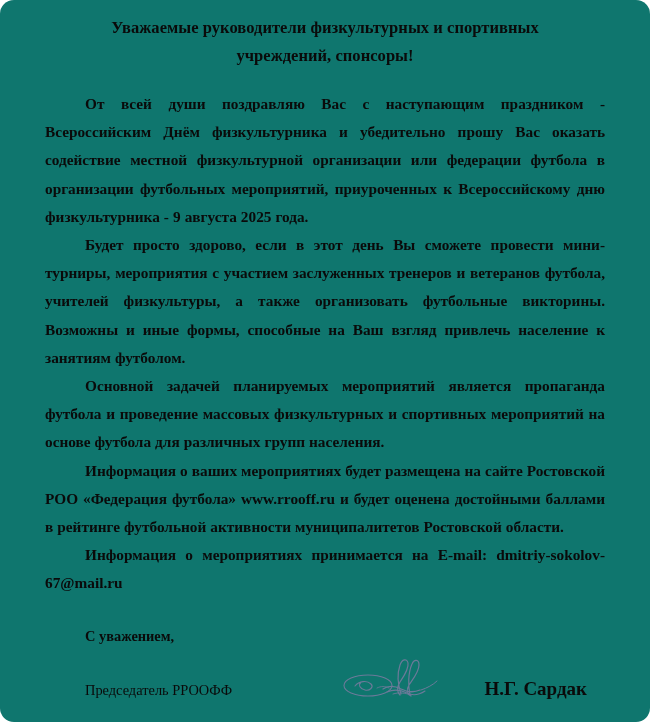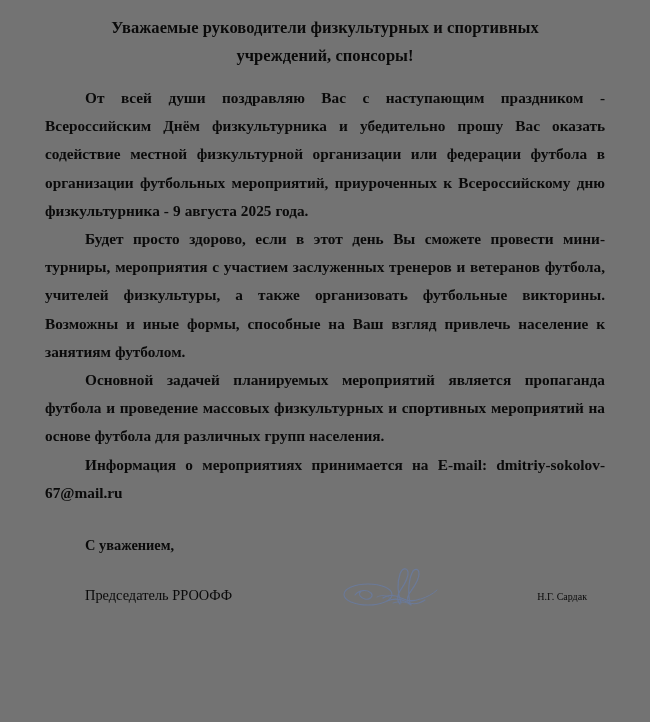--- a/index.html
+++ b/index.html
@@ -11,37 +11,38 @@
     width: 650px;
     height: 722px;
     overflow: hidden;
     font-family: "Liberation Serif", "DejaVu Serif", serif;
     color: #0a0a0a;
   }
   .page {
     position: relative;
     width: 650px;
     height: 722px;
-    background: #737373;
+    background: #0f766e;
     box-sizing: border-box;
     padding: 0 40px;
+    border-radius: 14px;
   }
   .doc-title {
     font-size: 16.5px;
     font-weight: bold;
     text-align: center;
     line-height: 28px;
     margin: 0;
     padding-top: 14px;
     padding-left: 22px;
     padding-right: 22px;
     letter-spacing: 0.05px;
   }
   .body-block {
-    margin-top: 14px;
+    margin-top: 20px;
     padding-left: 5px;
     padding-right: 5px;
   }
   p.para {
     font-size: 15.3px;
     font-weight: bold;
     line-height: 28.2px;
     text-align: justify;
     text-align-last: left;
     text-indent: 40px;
@@ -70,22 +71,22 @@
     justify-content: space-between;
     padding-left: 40px;
     padding-right: 10px;
   }
   .sign-title {
     font-size: 14.4px;
     font-weight: normal;
     white-space: nowrap;
   }
   .sign-name {
-    font-size: 10px;
-    font-weight: normal;
+    font-size: 19px;
+    font-weight: bold;
     white-space: nowrap;
     padding-right: 8px;
   }
   .signature-mark {
     position: absolute;
     left: 292px;
     top: -26px;
     width: 118px;
     height: 52px;
     pointer-events: none;
@@ -103,20 +104,21 @@
 
   <h1 class="doc-title">
     <span>Уважаемые руководители физкультурных и спортивных</span>
     <span>учреждений, спонсоры!</span>
   </h1>
 
   <div class="body-block">
     <p class="para">От всей души поздравляю Вас с наступающим праздником - Всероссийским Днём физкультурника и убедительно прошу Вас оказать содействие местной физкультурной организации или федерации футбола в организации футбольных мероприятий, приуроченных к Всероссийскому дню физкультурника - 9 августа 2025 года.</p>
     <p class="para">Будет просто здорово, если в этот день Вы сможете провести мини-турниры, мероприятия с участием заслуженных тренеров и ветеранов футбола, учителей физкультуры, а также организовать футбольные викторины. Возможны и иные формы, способные на Ваш взгляд привлечь население к занятиям футболом.</p>
     <p class="para">Основной задачей планируемых мероприятий является пропаганда футбола и проведение массовых физкультурных и спортивных мероприятий на основе футбола для различных групп населения.</p>
+    <p class="para">Информация о ваших мероприятиях будет размещена на сайте Ростовской РОО «Федерация футбола» www.rrooff.ru и будет оценена достойными баллами в рейтинге футбольной активности муниципалитетов Ростовской области.</p>
     <p class="para">Информация о мероприятиях принимается на E-mail: dmitriy-sokolov-67@mail.ru</p>
   </div>
 
   <div class="sign-block">
     <p class="regards">С уважением,</p>
 
     <div class="sign-row">
       <span class="sign-title">Председатель РРООФФ</span>
 
       <span class="signature-mark">

